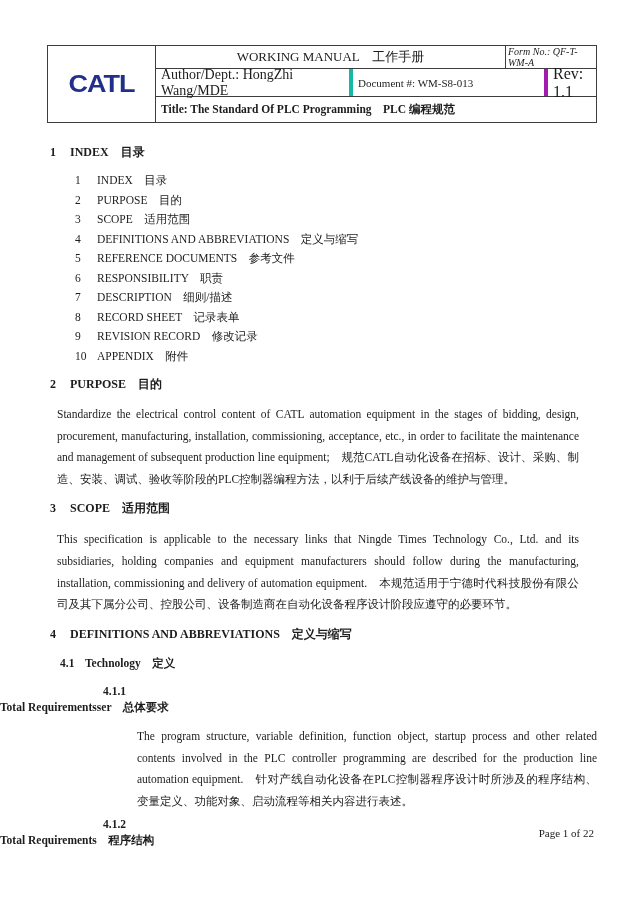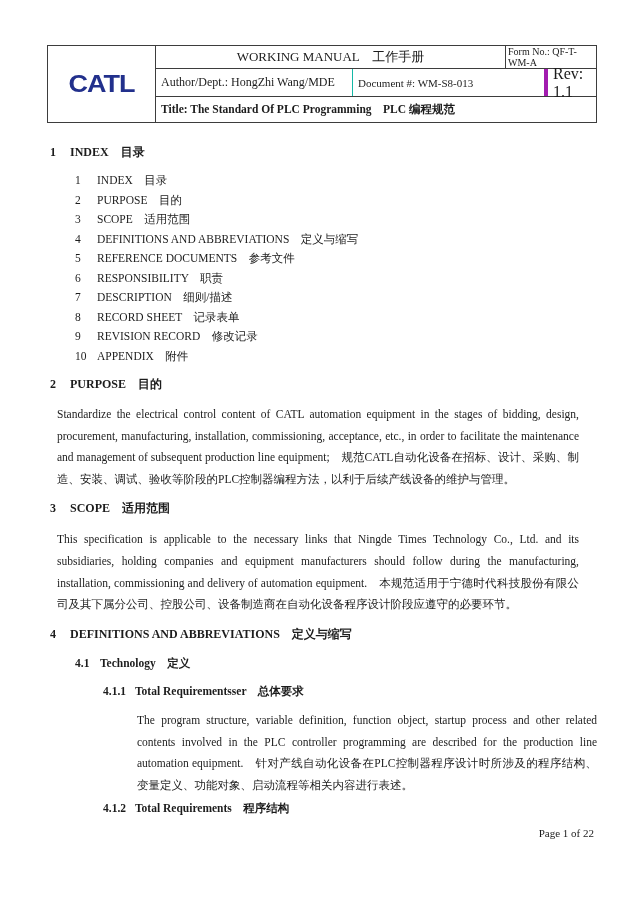--- a/index.html
+++ b/index.html
@@ -25,50 +25,50 @@
     color:var(--logo-blue, #22308c);
     transform:scaleY(0.92);
   }
   .header-right { flex:1; display:flex; flex-direction:column; }
   .hrow { display:flex; align-items:stretch; }
   .hrow1 { height:23px; border-bottom:1px solid #3d3d3d; }
   .hrow2 { height:28px; border-bottom:1px solid #3d3d3d; }
   .hrow3 { height:25px; }
   .hcell { display:flex; align-items:center; padding:0 5px; }
   .c-wm { width:350px; border-right:1px solid #3d3d3d; justify-content:center; font-size:13px; }
-  .c-form { flex:1; justify-content:center; font-size:10px; padding:0 2px; }
-  .c-author { width:197px; border-right:1px solid #14b8a6; font-size:12px; }
+  .c-form { flex:1; justify-content:center; font-size:10px; padding:0 2px;font-style:italic; }
+  .c-author { width:197px; border-right:4px solid #14b8a6; font-size:14px; }
   .c-doc { width:195px; border-right:4px solid #a21caf; font-size:11px; }
   .c-rev { flex:1; font-size:16px; }
   .c-title { width:100%; font-size:11.5px; font-weight:bold; }
   
   .content { position:absolute; left:0; top:118px; width:640px; font-size:11.5px; }
   .h1 { display:flex; font-weight:bold; font-size:12px; line-height:16px; }
   .h1 .num { width:20px; margin-left:50px; }
   .index-list { margin-top:11px; }
   .index-item { display:flex; line-height:19.5px; }
   .index-item .num { width:22px; margin-left:75px; }
   .para {
     margin-left:57px; width:522px; text-align:justify; line-height:21.6px;
   }
   .h2sub { display:flex; font-weight:bold; font-size:11.5px; line-height:16px; }
-  .h2sub .num { width:25px; margin-left:75px; }
-  .h3sub { display:flex; font-weight:bold; font-size:11.5px; line-height:16px; }
+  .h2sub .num { width:25px; margin-left:60px; }
+  .h3sub { display:flex; font-weight:bold; font-size:11.5px; line-height:16px;flex-direction:column; }
   .h3sub .num { width:32px; margin-left:103px; }
   .para-deep { margin-left:137px; width:460px; text-align:justify; line-height:21.8px; }
   .mt-h1-index { margin-top:26px; }
   .mt-h2 { margin-top:10px; }
   .mt-para { margin-top:12px; }
   .mt-h3 { margin-top:10px; }
   .mt-scope { margin-top:13px; }
   .mt-h4 { margin-top:10px; }
   .mt-41 { margin-top:13px; }
   .mt-411 { margin-top:12px; }
   .mt-411p { margin-top:11px; }
-  .mt-412 { margin-top:3px;align-items:center; }
+  .mt-412 { margin-top:3px; }
   .footer {
     position:absolute; top:827px; left:0; width:594px; text-align:right;
     font-size:11px;
   }
 </style>
 </head>
 <body>
 
 <div class="page">
 

